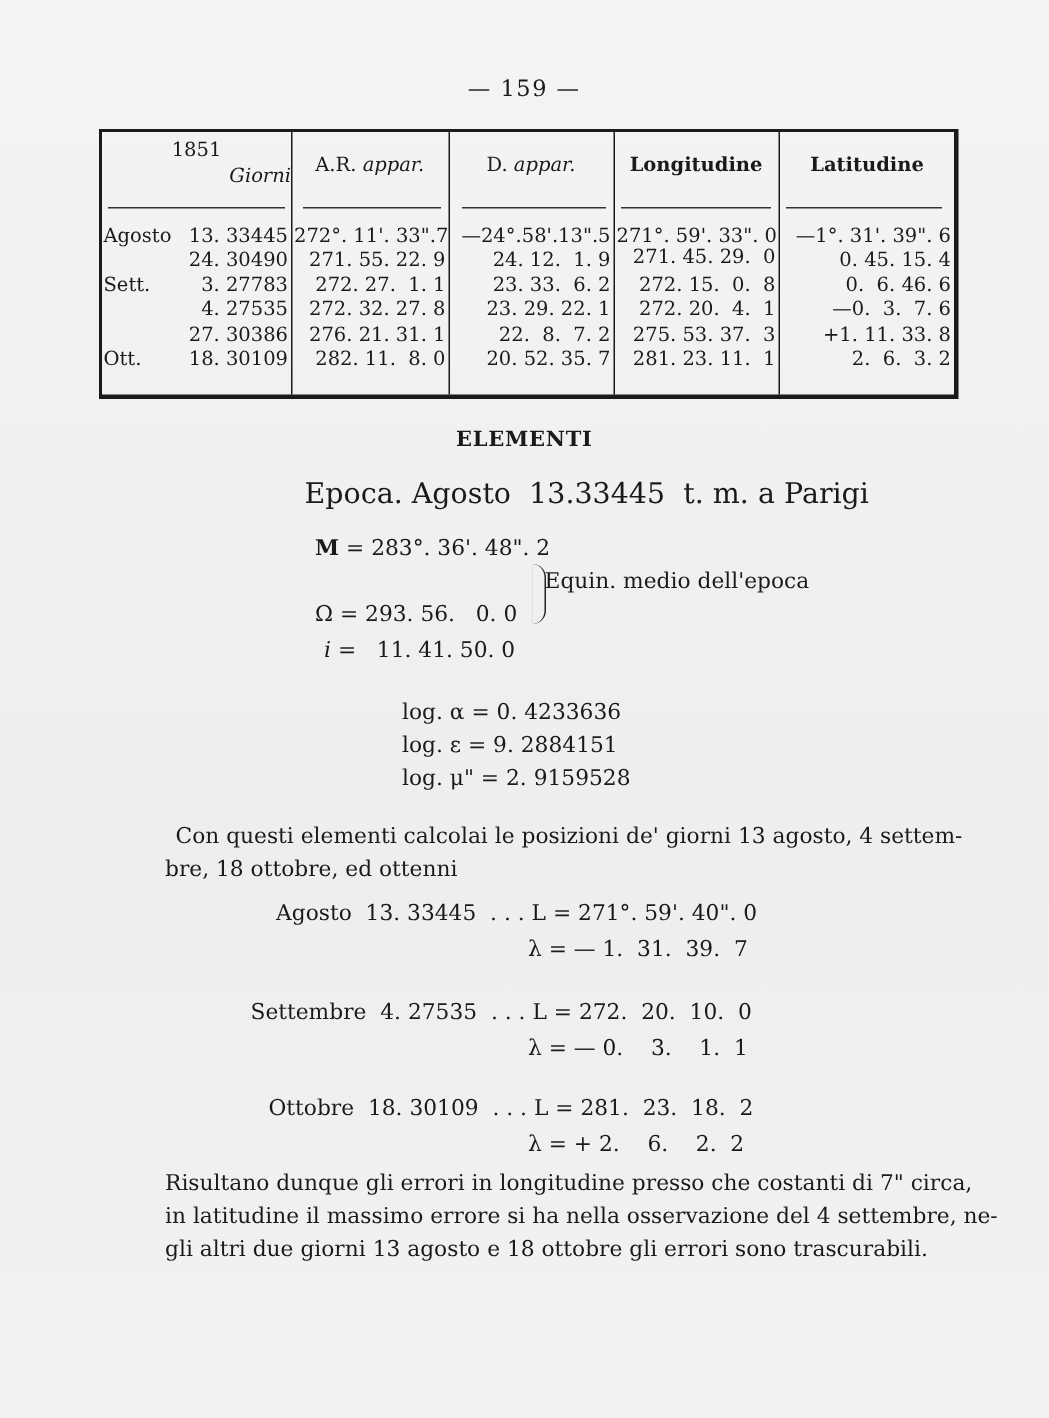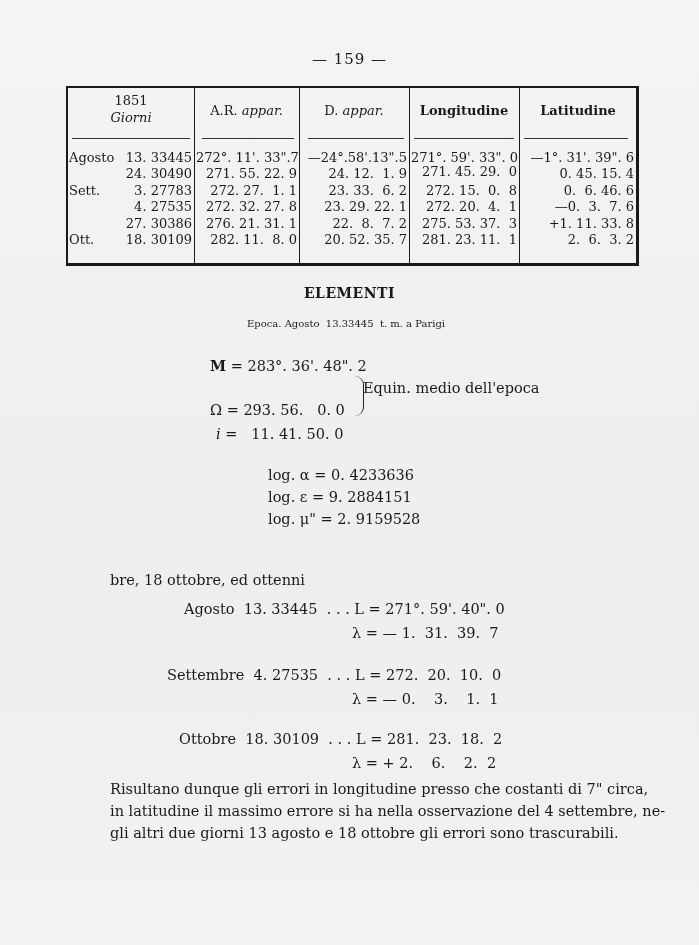--- a/index.html
+++ b/index.html
@@ -22,32 +22,32 @@
     .obs-table {
       position: absolute; left: 66px; top: 86px; width: 573px; height: 180px;
       border: 2px solid #1a1a1a; border-right-width: 3px; border-bottom-width: 3px;
       box-sizing: border-box;
     }
     .col-sep { position: absolute; top: 0; bottom: 0; width: 0; border-left: 1.5px solid #1a1a1a; }
     .head-rule { position: absolute; height: 0; border-top: 1.5px solid #333; top: 50px; }
     .th {
       position: absolute; top: 6px; text-align: center; font-size: 13px; line-height: 17px;
     }
-    .th .it { font-style: italic; }
+    .th .it { font-style: italic; text-align: right; }
     .cell {
       position: absolute; white-space: pre; font-size: 13px; line-height: 16.4px;
     }
     .t-right { text-align: right; }
     
     .section-title {
       position: absolute; top: 285px; left: 0; width: 699px; text-align: center;
       font-size: 14px; font-weight: bold; letter-spacing: 0.5px;
     }
     .epoch {
-      position: absolute; top: 318px; left: 203px; font-size: 10px; white-space: pre; margin-left: 44px;
+      position: absolute; top: 318px; left: 203px; font-size: 19px; white-space: pre;
     }
     .elem-line {
       position: absolute; left: 210px; font-size: 14.5px; white-space: pre; line-height: 20px;
     }
     .brace-note {
       position: absolute; left: 363px; top: 380px; font-size: 14.5px; white-space: pre;
     }
     .brace {
       position: absolute; left: 355px; top: 376px; width: 8px; height: 40px;
       border-right: 1.5px solid #222; border-radius: 0 10px 10px 0;
@@ -146,20 +146,21 @@
   <div class="elem-line" style="top:400px"><span>Ω</span> <span>= 293. 56.   0. 0</span></div>
   <div class="elem-line" style="top:424px; left:216px"><i>i</i> <span>=   11. 41. 50. 0</span></div>
 
   <div class="brace"></div>
   <div class="brace-note">Equin. medio dell'epoca</div>
 
   <div class="log-line" style="top:464px">log. α = 0. 4233636</div>
   <div class="log-line" style="top:486px">log. ε = 9. 2884151</div>
   <div class="log-line" style="top:508px">log. μ" = 2. 9159528</div>
 
+  <div class="calc-line" style="top:550px; left:117px">Con questi elementi calcolai le posizioni de' giorni 13 agosto, 4 settem-</div>
   <div class="calc-line" style="top:572px; left:110px">bre, 18 ottobre, ed ottenni</div>
 
   <div class="calc-line" style="top:601px; left:184px"><span>Agosto  13. 33445  . . . L</span> <span>= 271°. 59'. 40". 0</span></div>
   <div class="calc-line" style="top:625px; left:352px">λ = — 1.  31.  39.  7</div>
 
   <div class="calc-line" style="top:667px; left:167px"><span>Settembre  4. 27535  . . . L</span> <span>= 272.  20.  10.  0</span></div>
   <div class="calc-line" style="top:691px; left:352px">λ = — 0.    3.    1.  1</div>
 
   <div class="calc-line" style="top:731px; left:179px"><span>Ottobre  18. 30109  . . . L</span> <span>= 281.  23.  18.  2</span></div>
   <div class="calc-line" style="top:755px; left:352px">λ = + 2.    6.    2.  2</div>

